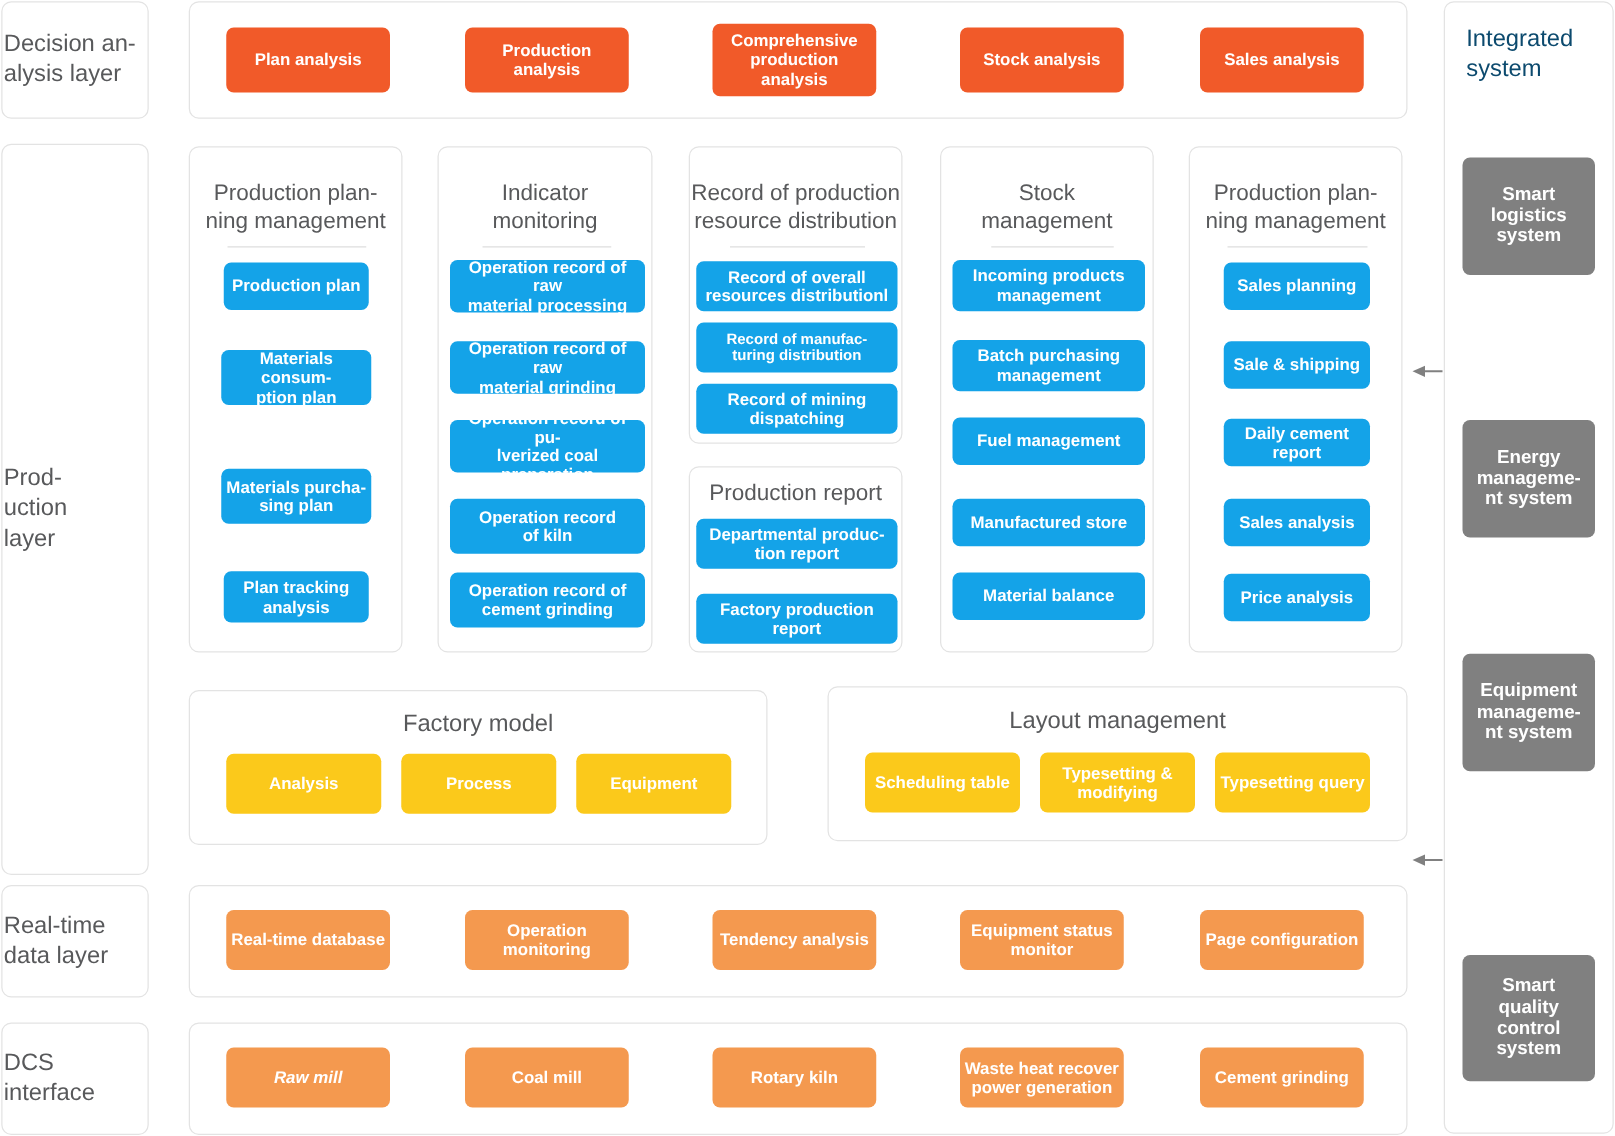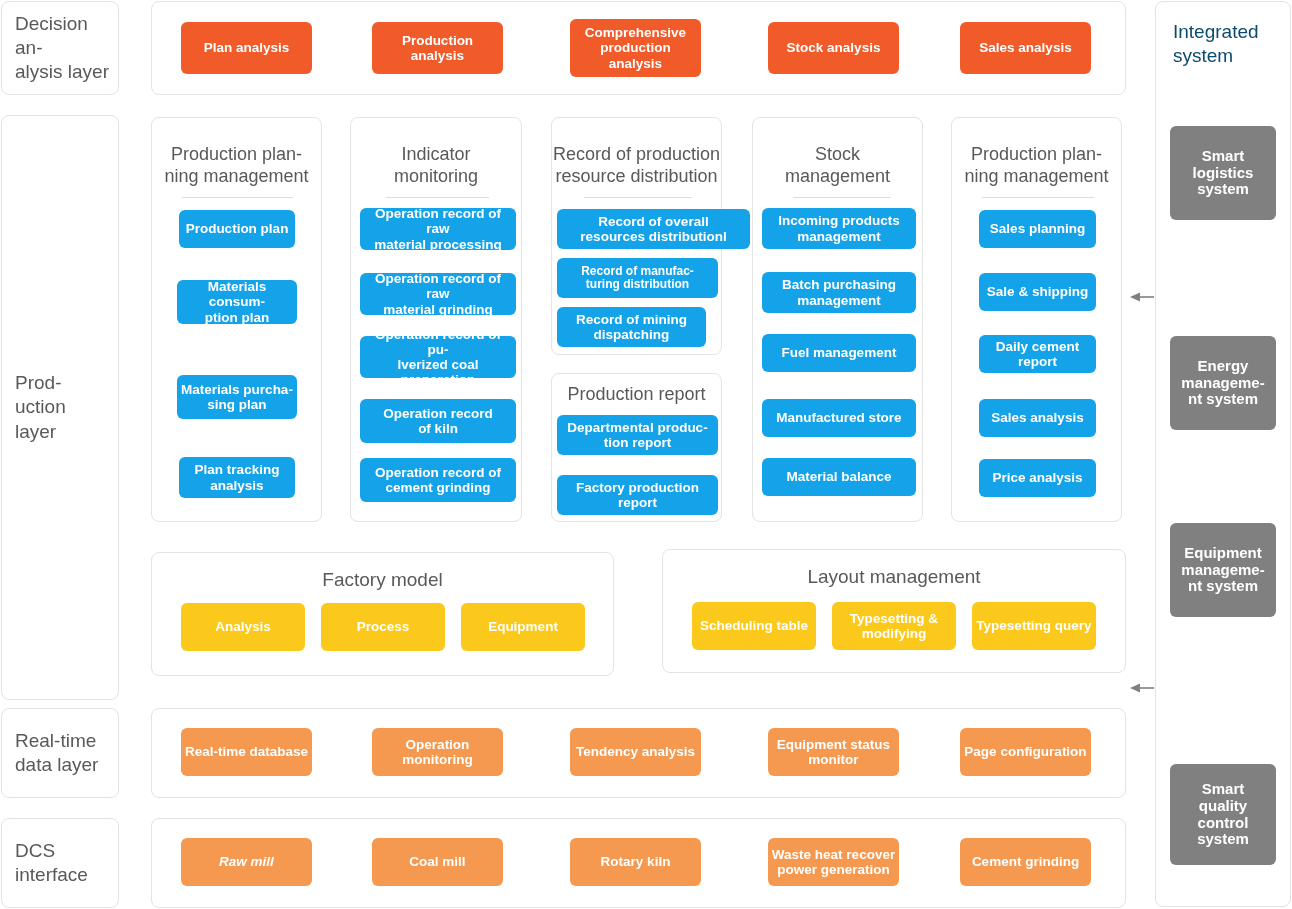--- a/index.html
+++ b/index.html
@@ -20,21 +20,21 @@
     background: #ffffff;
     border: 1px solid #e3e3e3;
     border-radius: 8px;
   }
 
   
   .layer-label {
     display: flex;
     align-items: center;
     justify-content: flex-start;
-    padding-left: 13px;
+    padding-left: 1px;
     color: #58595b;
     font-size: 19px;
     line-height: 1.28;
     white-space: pre-line;
   }
 
   
   .chip {
     position: absolute;
     display: flex;
@@ -153,25 +153,25 @@
 of kiln</div>
   <div class="chip blue" style="left:9px; top:340px; width:156px; height:44px; font-size:13.5px;">Operation record of
 cement grinding</div>
 </div>
 
 <div class="panel" style="left:551px; top:117px; width:171px; height:238px;">
   <div class="group-title" style="top:26px; font-size:18px;">Record of production
 resource distribution</div>
   <div class="group-rule" style="left:32px; top:79px; width:108px;"></div>
 
-  <div class="chip blue" style="left:5px; top:91px; width:193px; height:40px; font-size:13.5px;">Record of overall
+  <div class="chip blue" style="left:5px; top:91px; width:161px; height:40px; font-size:13.5px;">Record of overall
 resources distributionl</div>
   <div class="chip blue" style="left:5px; top:140px; width:161px; height:40px; font-size:12px;">Record of manufac-
 turing distribution</div>
-  <div class="chip blue" style="left:5px; top:189px; width:149px; height:40px; font-size:13.5px;">Record of mining
+  <div class="chip blue" style="left:5px; top:189px; width:161px; height:40px; font-size:13.5px;">Record of mining
 dispatching</div>
 </div>
 
 <div class="panel" style="left:551px; top:373px; width:171px; height:149px;">
   <div class="group-title" style="top:10px; font-size:18px;">Production report</div>
 
   <div class="chip blue" style="left:5px; top:41px; width:161px; height:40px; font-size:13.5px;">Departmental produc-
 tion report</div>
   <div class="chip blue" style="left:5px; top:101px; width:161px; height:40px; font-size:13.5px;">Factory production
 report</div>

